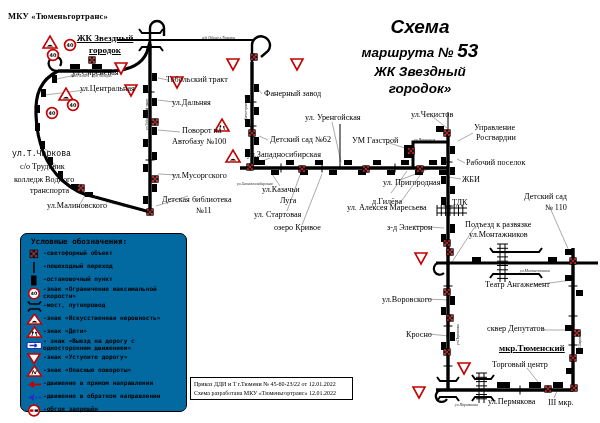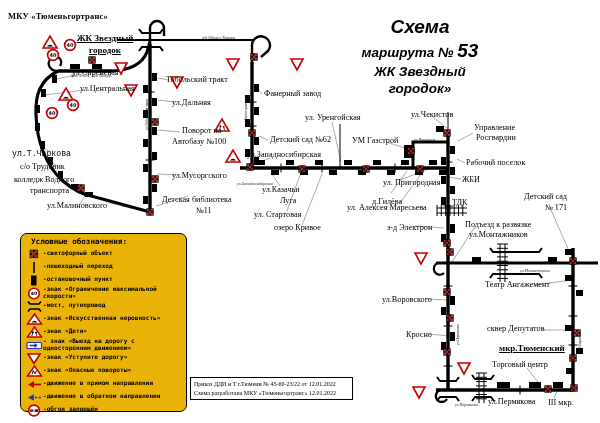--- a/index.html
+++ b/index.html
@@ -15,21 +15,21 @@
   .t3{font-size:13.5px;line-height:1.22;}
   .lb{position:absolute;font:8.2px "Liberation Serif",serif;color:#000;white-space:nowrap;z-index:4;}
   .lb.hdr{font-weight:bold;text-decoration:underline;font-size:9px;}
   .lb.c{transform:translateX(-50%);}
   .lb.micro{font-size:4px;color:#222;}
   .lb.i{font-style:italic;}
   .lb.v{transform:rotate(-90deg);transform-origin:0 0;font-size:3.6px;color:#222;}
   .lb.r{transform:rotate(12deg);font-size:3.6px;color:#222;}
   .lb.nano{font-size:3.2px;color:#333;transform:translateX(-50%);}
   .legend{position:absolute;left:20px;top:233px;width:167px;height:179px;border:1.4px solid #000;
-          border-radius:7px;background:#eab308;z-index:5;padding:2px 0 0 4px;box-sizing:border-box;}
+          border-radius:7px;background:#0369a1;z-index:5;padding:2px 0 0 4px;box-sizing:border-box;}
   .legend-title{font:bold 7.6px "DejaVu Sans Mono",monospace;margin:1px 0 1px 6px;}
   .leg-row{display:flex;align-items:center;margin:0 0 0 1px;}
   .leg-icon{width:17px;height:13px;flex:0 0 17px;display:inline-block;}
   .leg-label{font:bold 6.1px "DejaVu Sans Mono",monospace;line-height:1.05;white-space:pre-line;}
   .footer-box{position:absolute;left:190px;top:377px;width:163px;height:23px;border:0.9px solid #000;
               background:#fff;font:6px "Liberation Serif",serif;padding:2px 3px;box-sizing:border-box;
               line-height:1.55;z-index:5;}
 </style>
 </head>
 <body>
@@ -597,21 +597,21 @@
       <div class="lb " style="left: 305px; top: 113px;">ул. Уренгойская</div>
       <div class="lb " style="left: 247px; top: 150px;">ул.Западносибирская</div>
       <div class="lb " style="left: 352px; top: 136px;">УМ Газстрой</div>
       <div class="lb " style="left: 411px; top: 110px;">ул.Чекистов</div>
       <div class="lb " style="left: 474px; top: 123px;">Управление</div>
       <div class="lb " style="left: 476px; top: 133px;">Росгвардии</div>
       <div class="lb " style="left: 466px; top: 158px; text-align: center;">Рабочий поселок</div>
       <div class="lb " style="left: 462px; top: 175px;">ЖБИ</div>
       <div class="lb " style="left: 452px; top: 198px;">ТДК</div>
       <div class="lb " style="left: 524px; top: 192px;">Детский сад</div>
-      <div class="lb " style="left: 545px; top: 203px;">№ 171</div>
+      <div class="lb " style="left: 545px; top: 203px;">№ 110</div>
       <div class="lb " style="left: 465px; top: 220px;">Подъезд к развязке</div>
       <div class="lb " style="left: 469px; top: 230px;">ул.Монтажников</div>
       <div class="lb " style="left: 262px; top: 185px;">ул.Казачьи</div>
       <div class="lb " style="left: 280px; top: 196px;">Луга</div>
       <div class="lb " style="left: 254px; top: 210px;">ул. Стартовая</div>
       <div class="lb " style="left: 274px; top: 223px;">озеро Кривое</div>
       <div class="lb " style="left: 383px; top: 178px;">ул. Пригородная</div>
       <div class="lb " style="left: 372px; top: 191px; margin-top: 6px;">д.Гилёва</div>
       <div class="lb " style="left: 347px; top: 203px;">ул. Алексея Маресьева</div>
       <div class="lb " style="left: 387px; top: 223px;">з-д Электрон</div>

